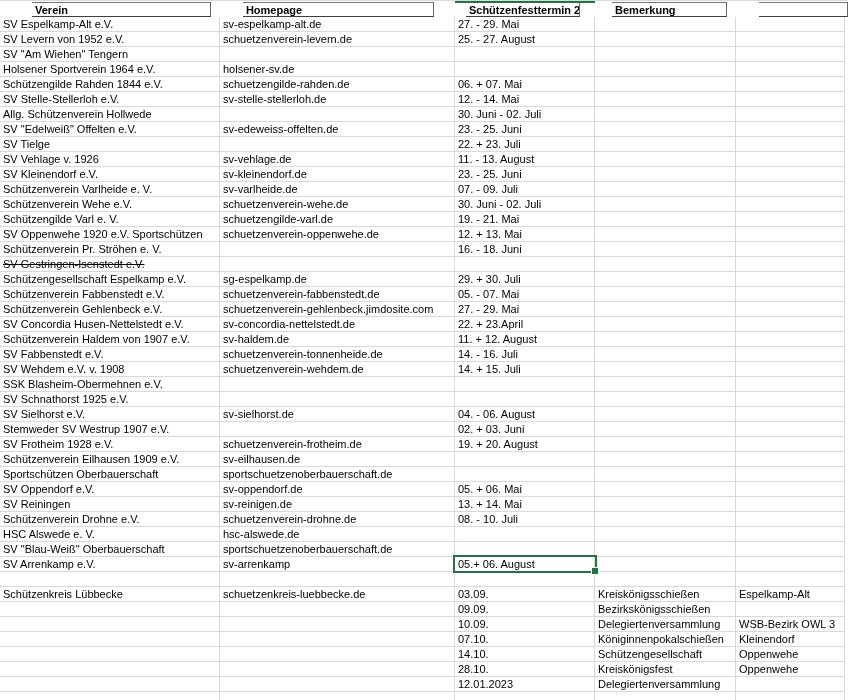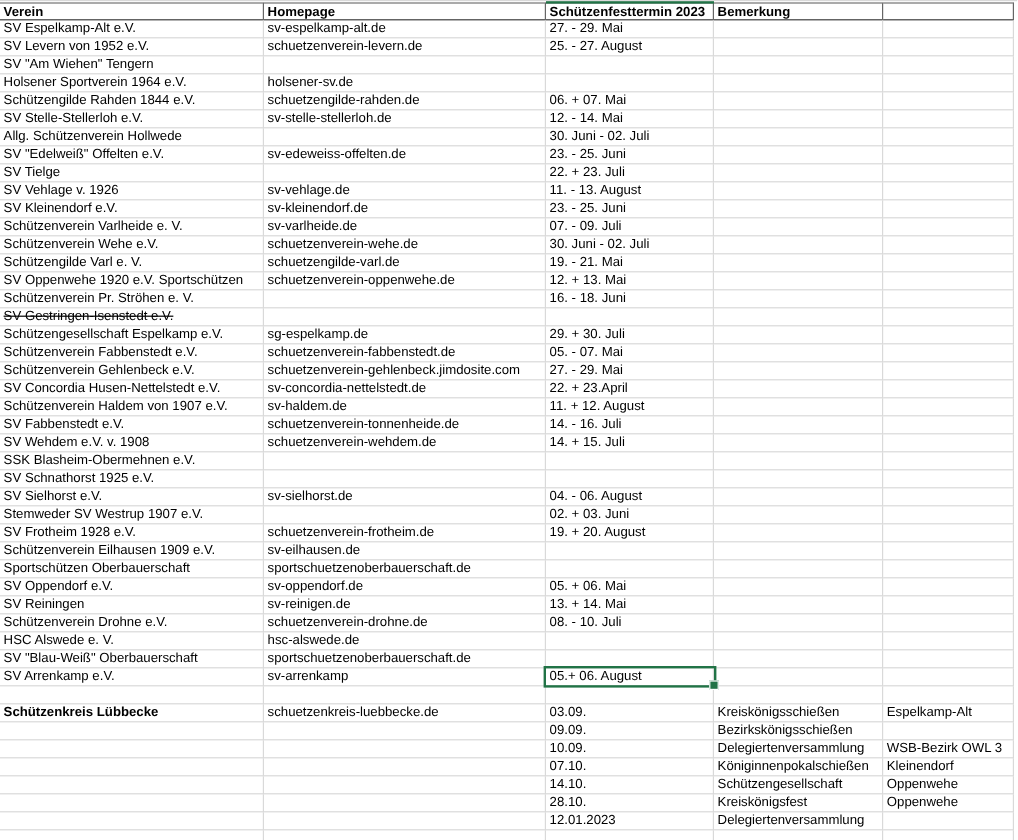--- a/index.html
+++ b/index.html
@@ -33,24 +33,25 @@
     line-height:13px;
     white-space:nowrap;overflow:hidden;
   }
   .c0{width:220px}.c1{width:235px}.c2{width:140px}.c3{width:141px}.c4{width:109px}
   .spacer{flex:1;height:15px;}
   .row.header .cell{
     font-weight:bold;
     border-top:1px solid #737373;
     border-bottom:1px solid var(--hdr-border);
     border-right:1px solid #666;
+    margin-left:32px;
   }
   .row.partial .cell{height:8px;border-bottom:none;}
   .row.partial .spacer{height:8px;}
-  .bold{font-weight:bold;}
+  .bold{font-weight:normal;}
   .strike{text-decoration:line-through;}
   .selection{
     position:absolute;left:453px;top:555px;width:144px;height:18px;
     box-sizing:border-box;
     border:2px solid var(--sel-green);
     pointer-events:none;
   }
   .fill-handle{
     position:absolute;right:-4px;bottom:-4px;width:6px;height:6px;
     background:var(--sel-green);border:1px solid #fff;

